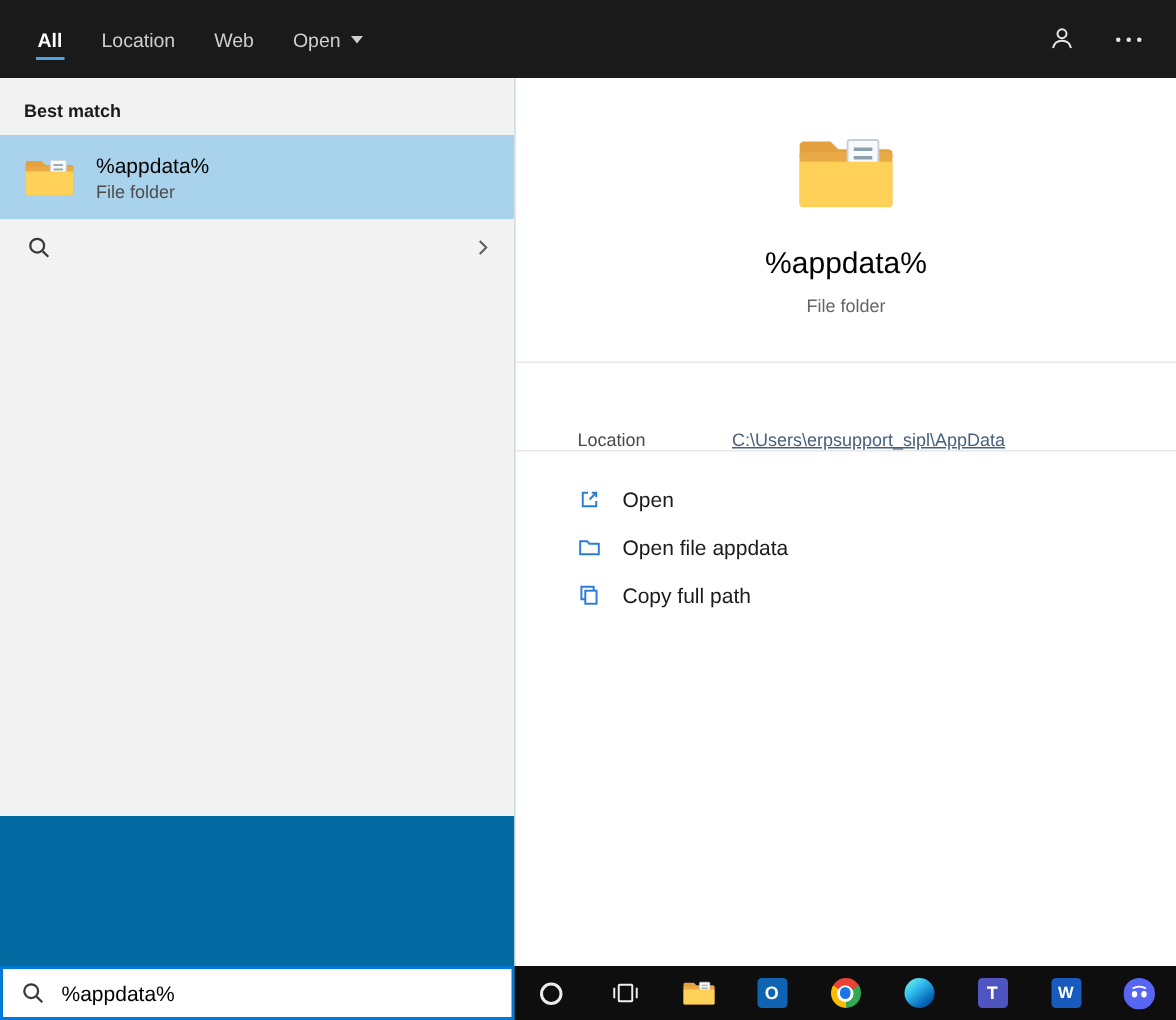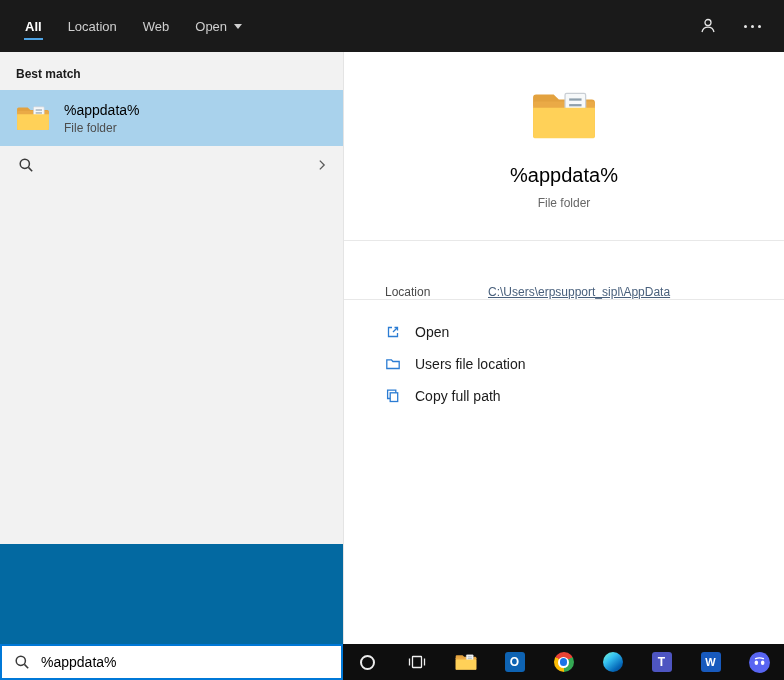--- a/index.html
+++ b/index.html
@@ -194,21 +194,21 @@
           <path d="M7 3.5 H3.5 V12.5 H12.5 V9"></path>
           <path d="M9.5 3.5 H12.5 V6.5"></path>
           <path d="M12.3 3.7 L8 8"></path>
         </svg>
         <span>Open</span>
       </div>
       <div class="action">
         <svg class="aicon" viewBox="0 0 16 16">
           <path d="M1.8 12.5 V3.8 H6.4 L7.9 5.5 H14.2 V12.5 Z"></path>
         </svg>
-        <span>Users file location</span>
+        <span>Open file appdata</span>
       </div>
       <div class="action">
         <svg class="aicon" viewBox="0 0 16 16">
           <rect x="5.2" y="4.8" width="7.5" height="8.7"></rect>
           <path d="M10.8 4.8 V2.2 H2.6 V10.5 H5.2"></path>
         </svg>
         <span>Copy full path</span>
       </div>
     </div>
   </section>

